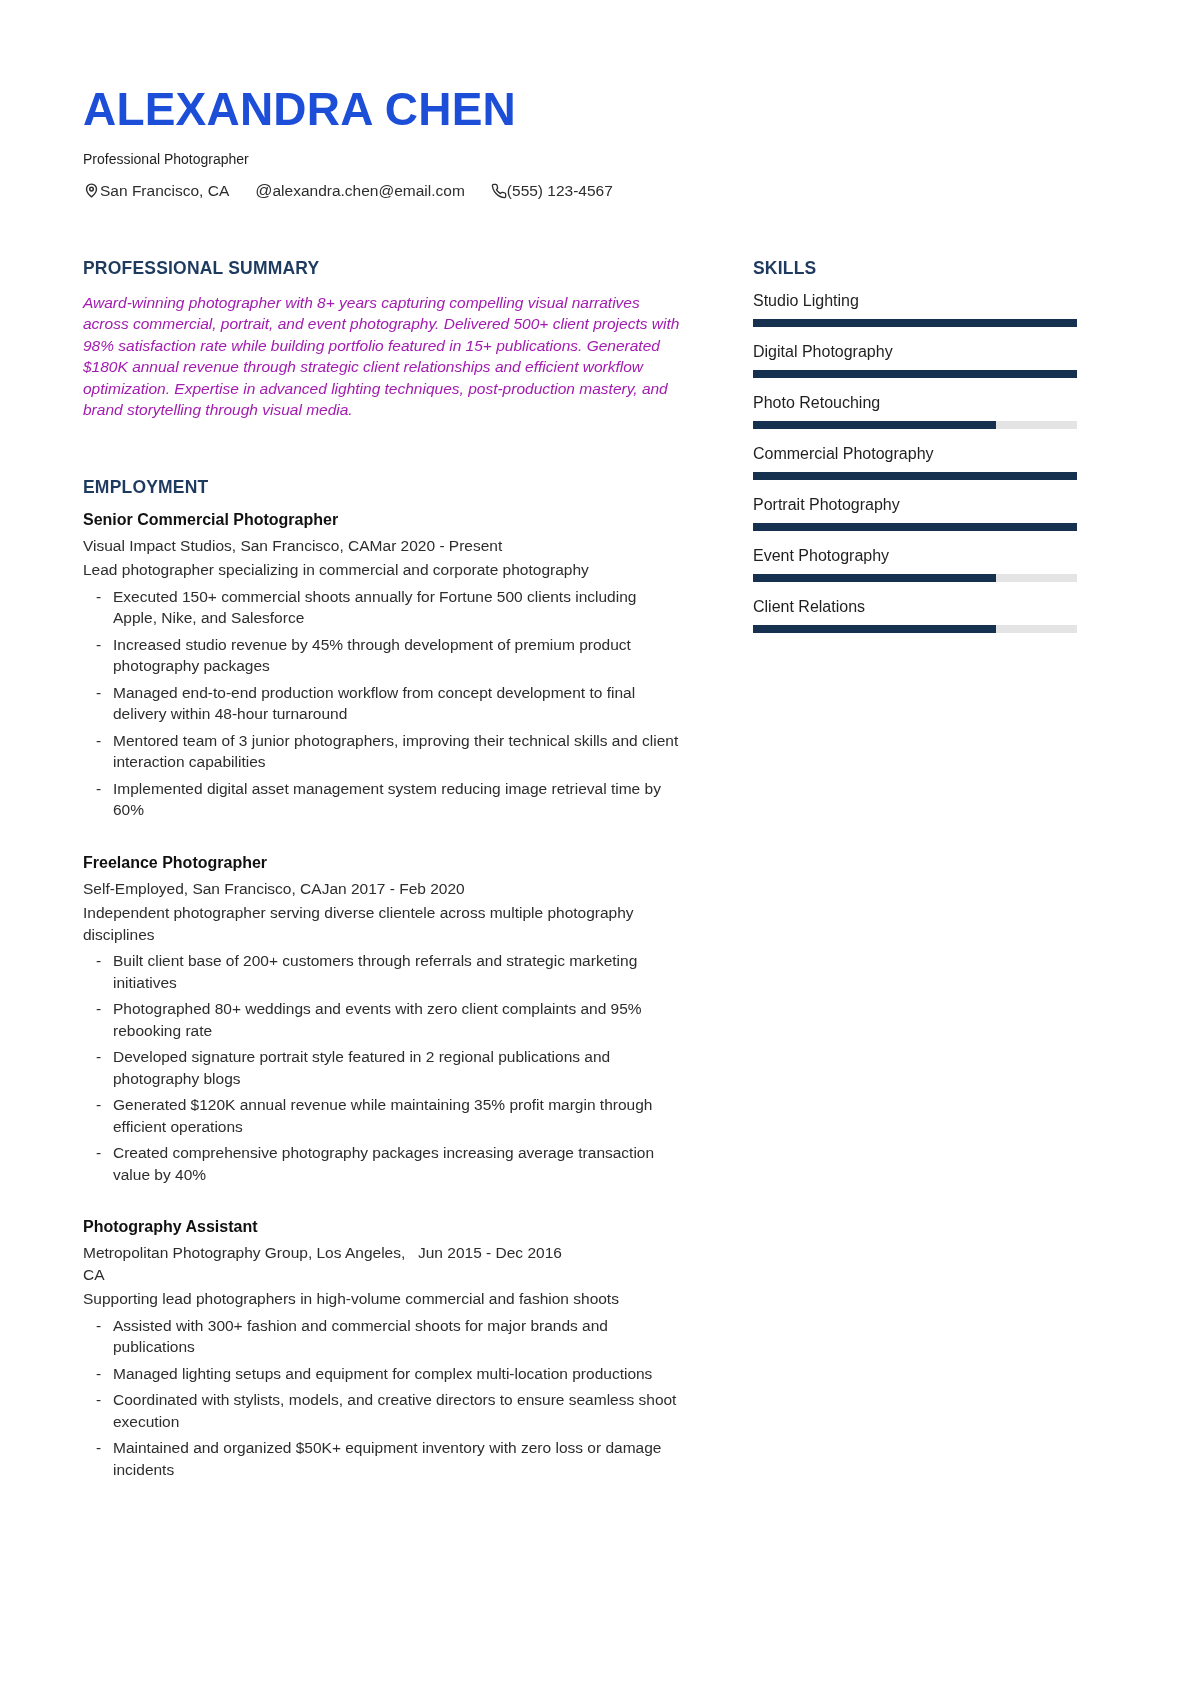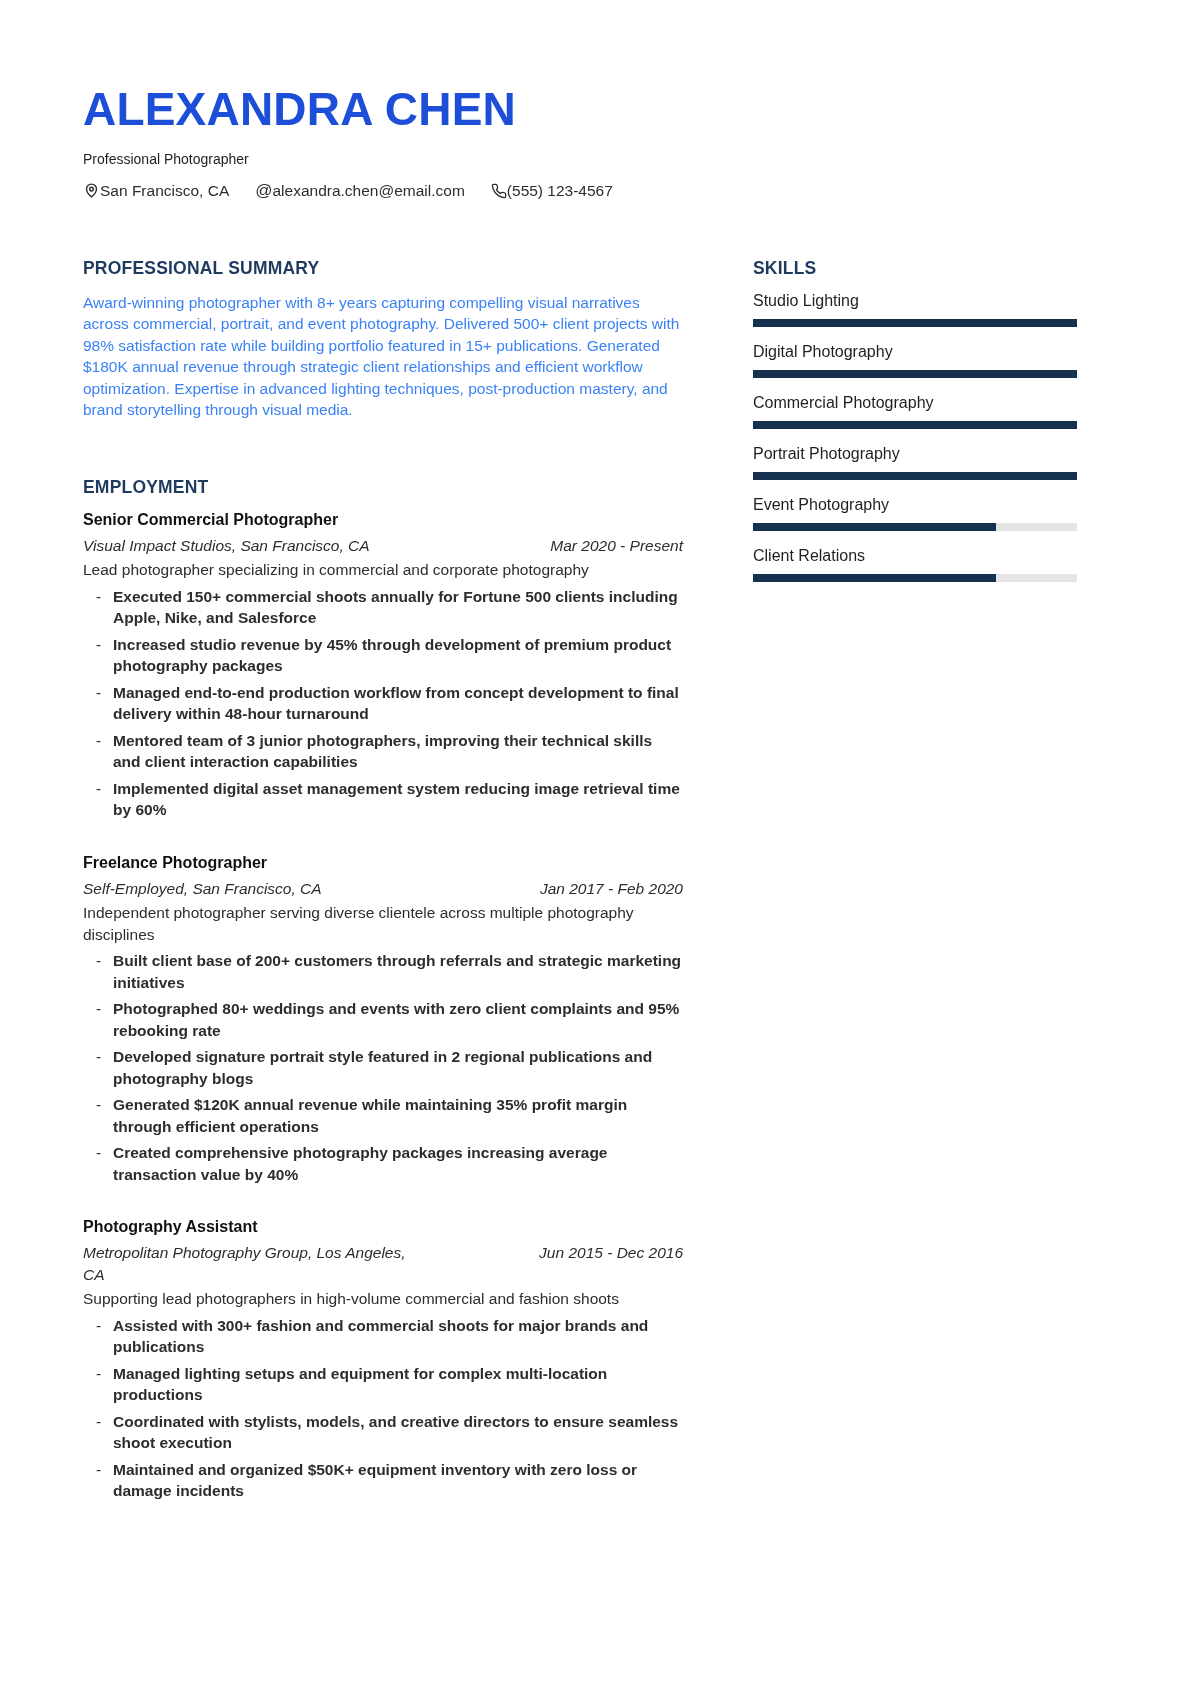--- a/index.html
+++ b/index.html
@@ -29,41 +29,41 @@
   
   .columns { display:flex; margin-top:58px;gap:22px; }
   .left-col  { width:600px; flex:none; }
   .right-col { width:324px; flex:none; margin-left:48px; }
 
   h2.section-heading {
     font-size:17.5px; font-weight:700; letter-spacing:0.2px;
     color:#1e3a5f; margin-bottom:13px;
   }
 
-  .summary-text { font-size:15.5px; line-height:21.5px; color:#3b82f6; }
+  .summary-text { font-size:15.5px; line-height:21.5px; color:#a21caf;font-style:italic; }
 
   .employment-section { margin-top:56px; }
 
   .job { margin-top:10px; }
   .job + .job { margin-top:33px; }
   .job-title { font-size:16px; font-weight:700; color:#111111; margin-bottom:6px; }
   .job-meta {
-    display:flex; justify-content:space-between; align-items:flex-start;
-    font-size:15.5px; line-height:21.5px;font-style:italic;
+    display:flex; justify-content:flex-start; align-items:flex-start;
+    font-size:15.5px; line-height:21.5px;
   }
   .job-company { max-width:335px; }
   .job-dates { white-space:nowrap; text-align:right; }
   .job-desc { font-size:15.5px; line-height:21.5px; margin-top:3px; }
   .bullets { margin-top:2px; }
   .bullet {
     display:flex; font-size:15.5px; line-height:21.5px; margin-top:5px;
     padding-left:13px;
   }
   .bullet .dash { width:17px; flex:none; }
-  .bullet .bullet-text { flex:1;font-weight:bold; }
+  .bullet .bullet-text { flex:1; }
 
   
   .skill { margin-bottom:16px; }
   .skill-name { font-size:16px; color:#1f1f1f; margin-bottom:9px; }
   .skill-bar { width:100%; height:8px; background:#e4e4e4; overflow:hidden; }
   .skill-fill { height:100%; background:#16304f; }
 </style>
 </head>
 <body>
 
@@ -212,20 +212,26 @@
     </div>
   </div>
 
   <div class="skill">
     <div class="skill-name">Digital Photography</div>
     <div class="skill-bar">
       <div class="skill-fill" style="width: 100%; background: rgb(22, 48, 79);"></div>
     </div>
   </div>
 
+  <div class="skill">
+    <div class="skill-name">Photo Retouching</div>
+    <div class="skill-bar">
+      <div class="skill-fill" style="width: 75%; background: rgb(22, 48, 79);"></div>
+    </div>
+  </div>
 
   <div class="skill">
     <div class="skill-name">Commercial Photography</div>
     <div class="skill-bar">
       <div class="skill-fill" style="width: 100%; background: rgb(22, 48, 79);"></div>
     </div>
   </div>
 
   <div class="skill">
     <div class="skill-name">Portrait Photography</div>

